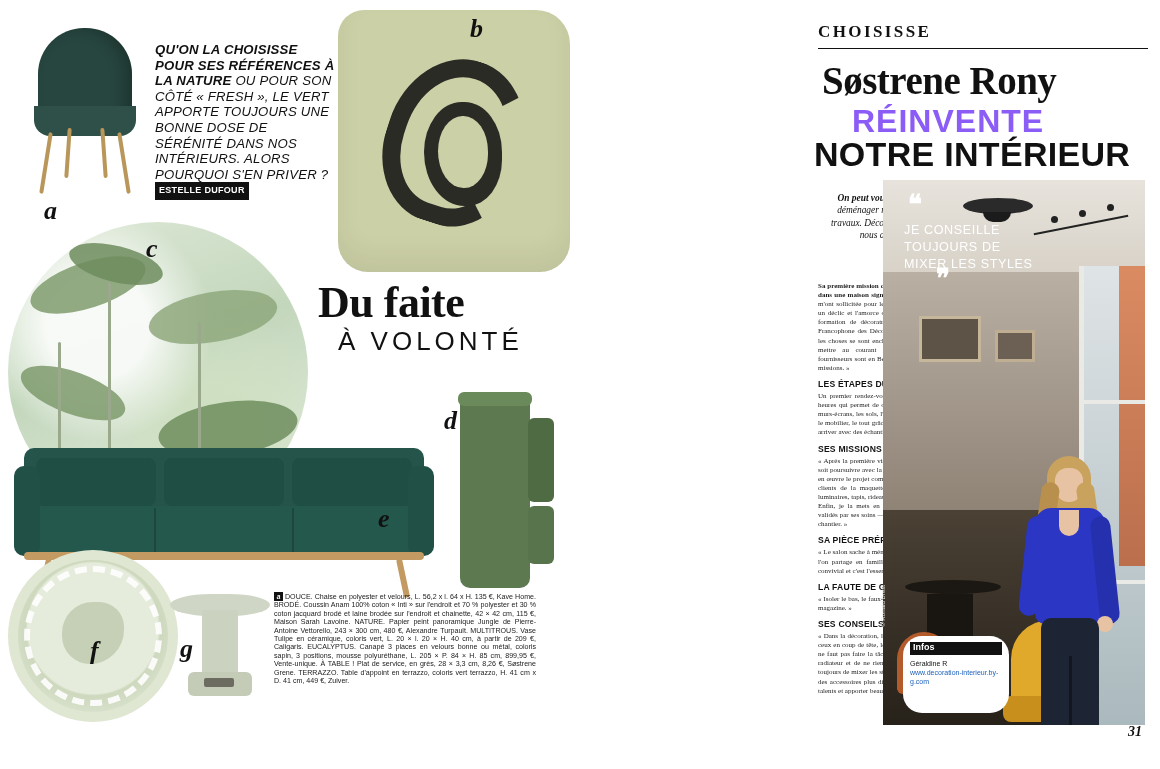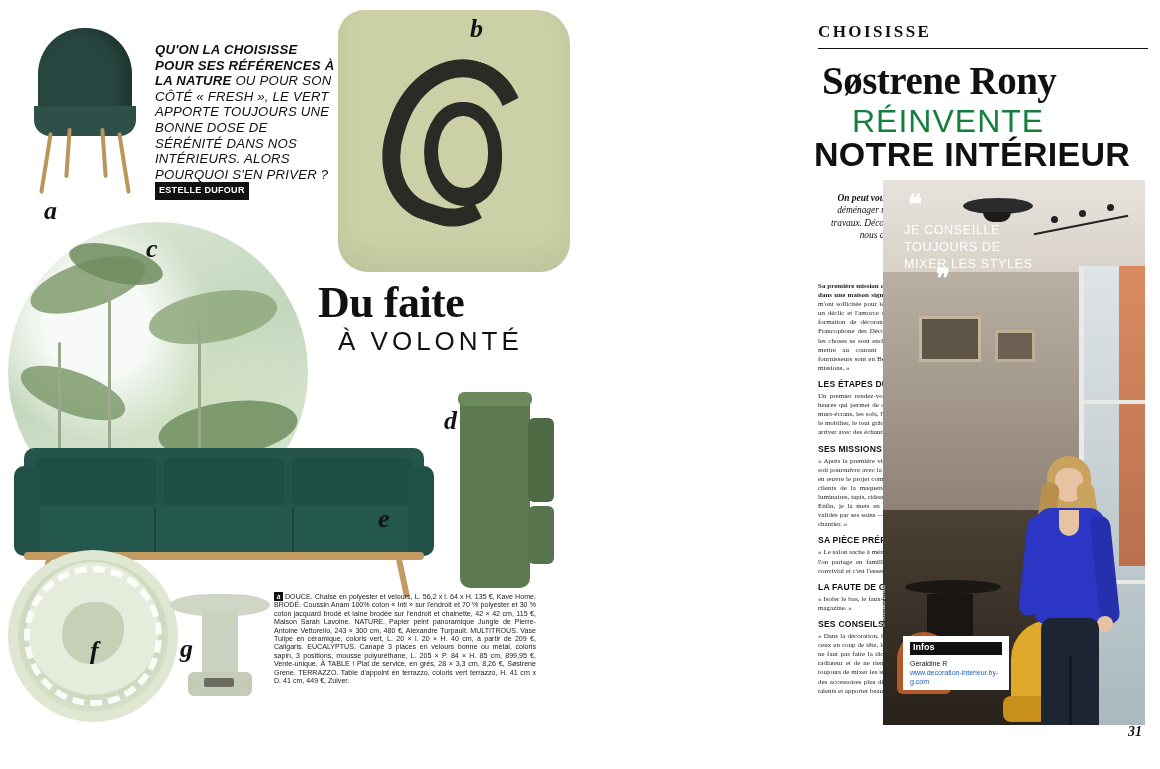--- a/index.html
+++ b/index.html
@@ -172,22 +172,22 @@
   }
   .rule-top { position:absolute; left:218px; top:48px; width:330px; height:1px; background:#111; }
 
   .headline1 {
     position:absolute; left:222px; top:60px; width:338px;
     font-family:"Liberation Serif", serif; font-weight:bold;
     font-size:39px; line-height:42px; color:#111; letter-spacing:-0.5px;
   }
   .headline2 {
     position:absolute; left:252px; top:104px; width:300px;
-    font-family:"Liberation Sans", sans-serif; font-weight:400;
-    font-size:32px; line-height:34px; color:#15803d; letter-spacing:1px;
+    font-family:"Liberation Sans", sans-serif; font-weight:700;
+    font-size:32px; line-height:34px; color:#8b5cf6; letter-spacing:1px;
   }
   .headline3 {
     position:absolute; left:214px; top:136px; width:342px;
     font-family:"Liberation Sans", sans-serif; font-weight:bold;
     font-size:34px; line-height:36px; color:#111; letter-spacing:.3px;
   }
 
   .chapo {
     position:absolute; left:224px; top:192px; width:176px;
     font-family:"Liberation Serif", serif;
@@ -262,22 +262,22 @@
     letter-spacing:.6px; text-transform:uppercase;
   }
   .quote-mark2 {
     position:absolute; left:336px; top:270px;
     font-family:"Liberation Serif", serif; font-size:26px; color:#fff; font-weight:bold;
     line-height:18px;
   }
 
   
   .infos-box {
-    position:absolute; left:303px; top:636px; width:106px; height:54px;
-    background:#ffffff; padding:6px 7px;
+    position:absolute; left:303px; top:636px; width:106px; height:77px;
+    background:#ffffff; padding:6px 7px;border-radius:19px;
   }
   .infos-bar { width:100%; height:13px; background:#111; }
   .infos-title {
     position:absolute; left:10px; top:6px; color:#fff;
     font-family:"Liberation Sans", sans-serif; font-size:9px; font-weight:bold;
   }
   .infos-body {
     margin-top:4px;
     font-family:"Liberation Sans", sans-serif; font-size:7px; line-height:9px; color:#111;
   }

